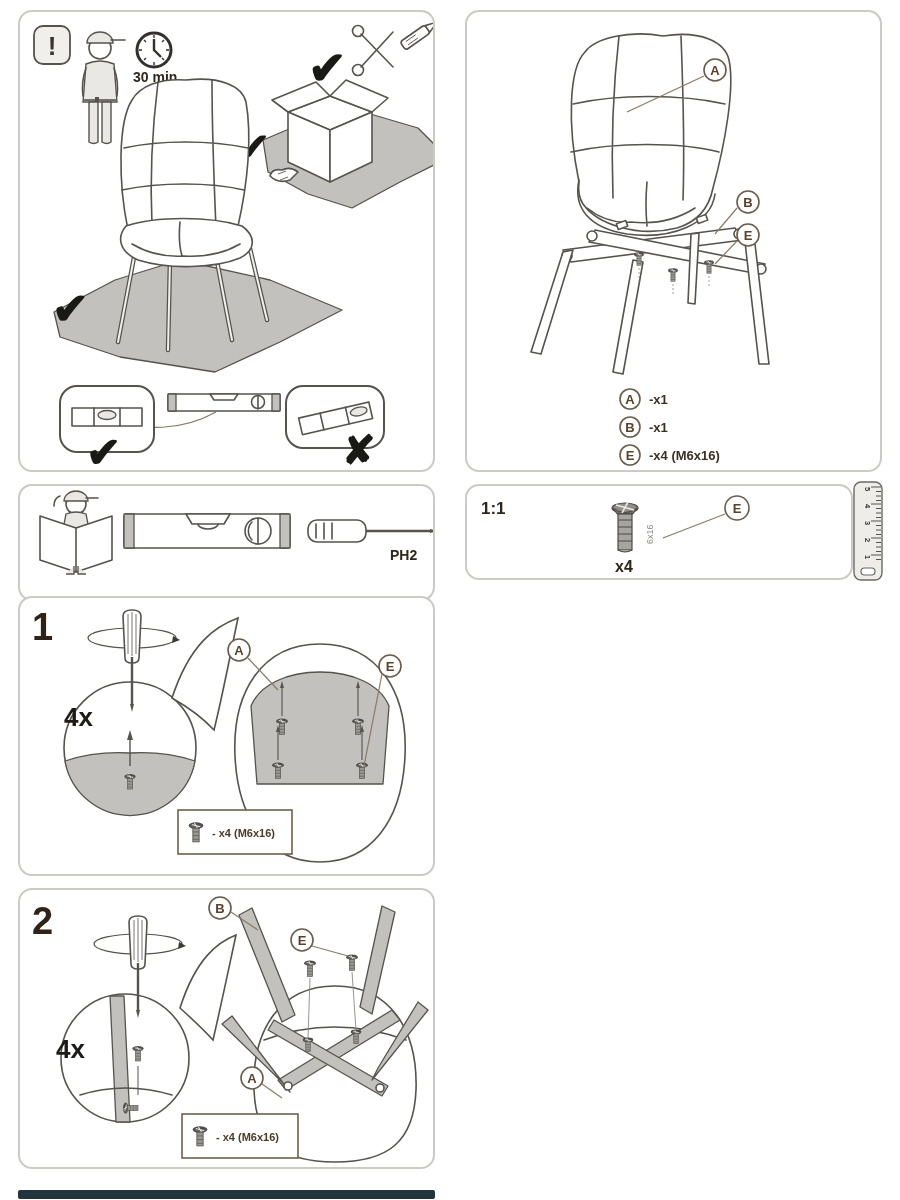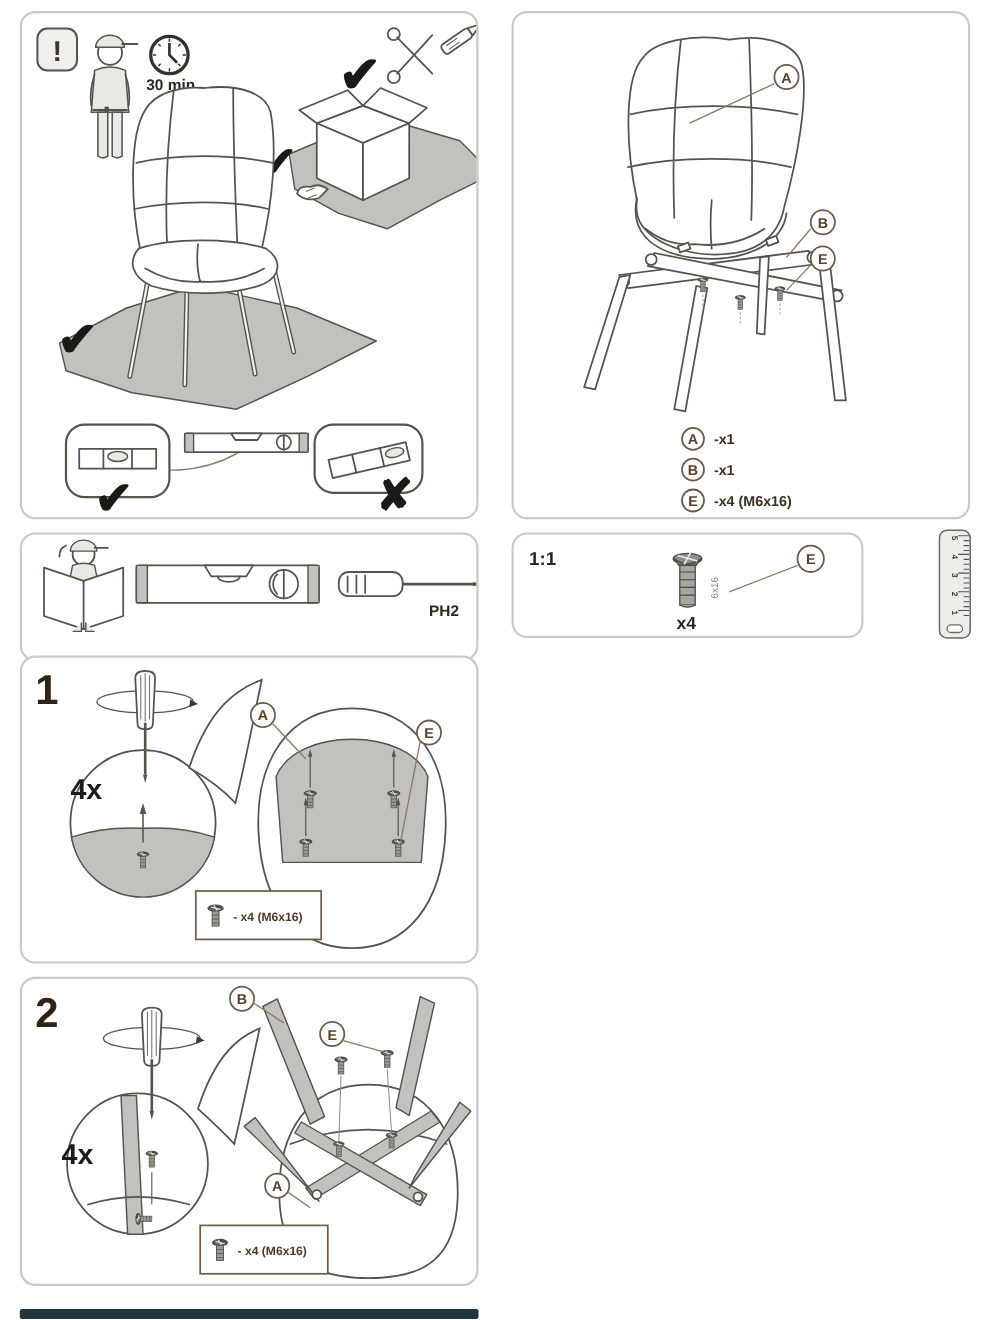--- a/index.html
+++ b/index.html
@@ -226,21 +226,21 @@
       <g>
         <rect x="288" y="34" width="58" height="22" rx="9" class="lnf" stroke-width="1.8"></rect>
         <path d="M296,38 v14 M304,37 v16 M312,37 v16" class="ln" stroke-width="1"></path>
         <path d="M346,45 h64" stroke="#55534c" stroke-width="2.6"></path>
         <path d="M410,43 l8,2 l-8,2 Z" fill="#55534c"></path>
       </g>
       <text x="370" y="74" font-size="14" font-weight="bold" fill="#2f261c">PH2</text>
     </svg>
   </section>
 
-  <section class="panel" style="left:465px;top:484px;width:320px;height:96px;">
+  <section class="panel" style="left:465px;top:484px;width:388px;height:96px;">
     <svg viewBox="0 0 384 92" width="384" height="92">
       <text x="14" y="28" font-size="17" font-weight="bold" fill="#2f261c">1:1</text>
       <g>
         <ellipse cx="158" cy="22" rx="13" ry="5" fill="#8f8e89" stroke="#4c4a45" stroke-width="1.2"></ellipse>
         <path d="M146,22 q12,9 24,0 l-4,6 h-16 Z" fill="#6f6e69" stroke="#4c4a45" stroke-width="1"></path>
         <path d="M149,19 l18,5 M161,16 l-6,11" stroke="#e8e8e4" stroke-width="1.6"></path>
         <rect x="151" y="28" width="14" height="36" fill="#a6a5a0" stroke="#4c4a45" stroke-width="1.2"></rect>
         <path d="M151,34 h14 M151,41 h14 M151,48 h14 M151,55 h14" stroke="#4c4a45" stroke-width="1"></path>
         <path d="M151,64 q7,4 14,0" fill="#a6a5a0" stroke="#4c4a45" stroke-width="1.2"></path>
       </g>

